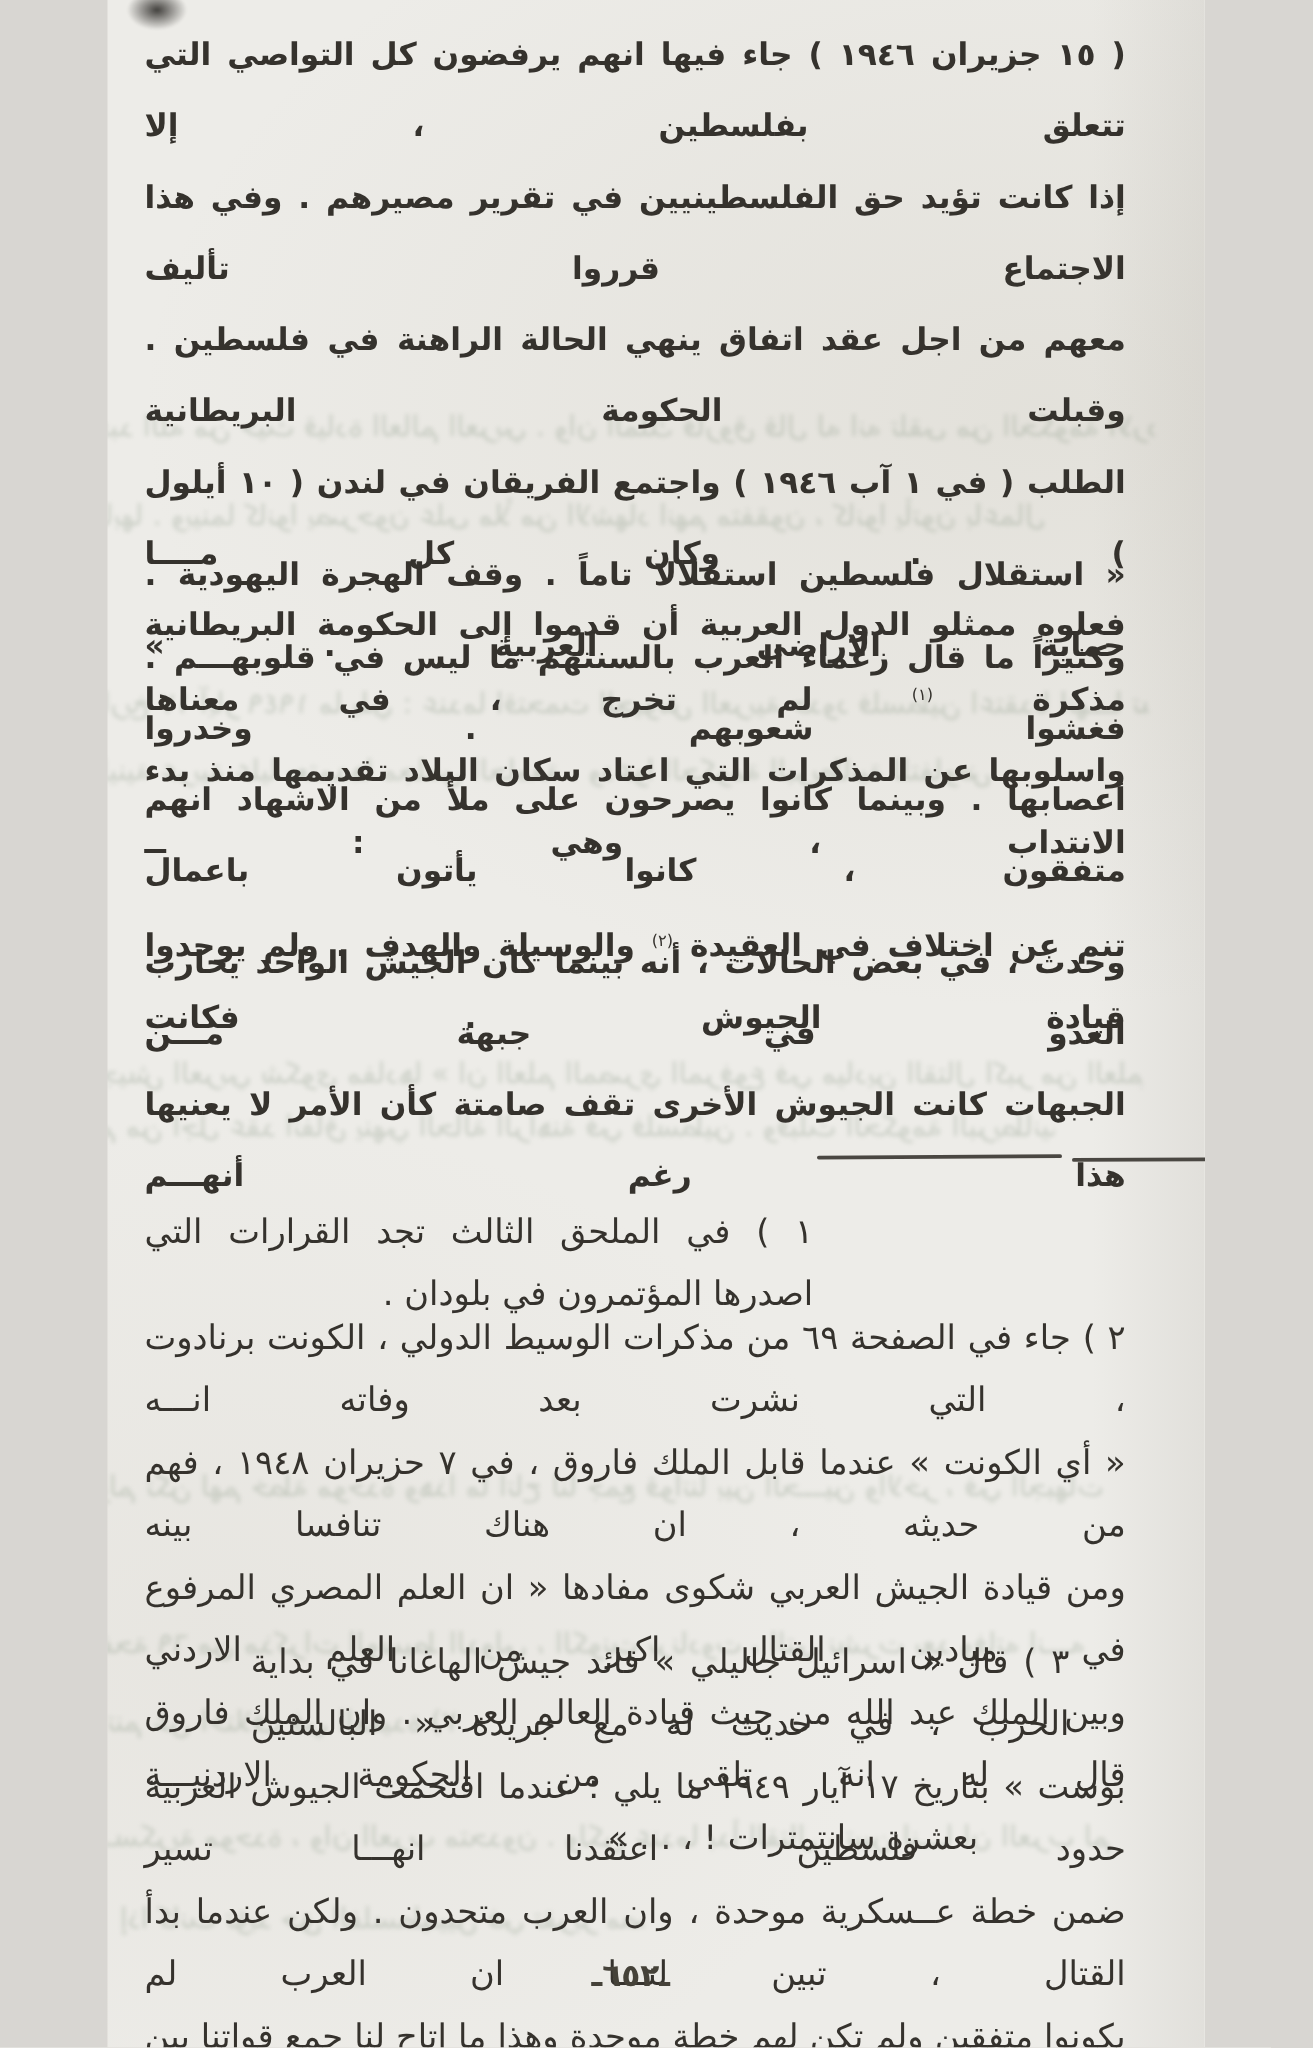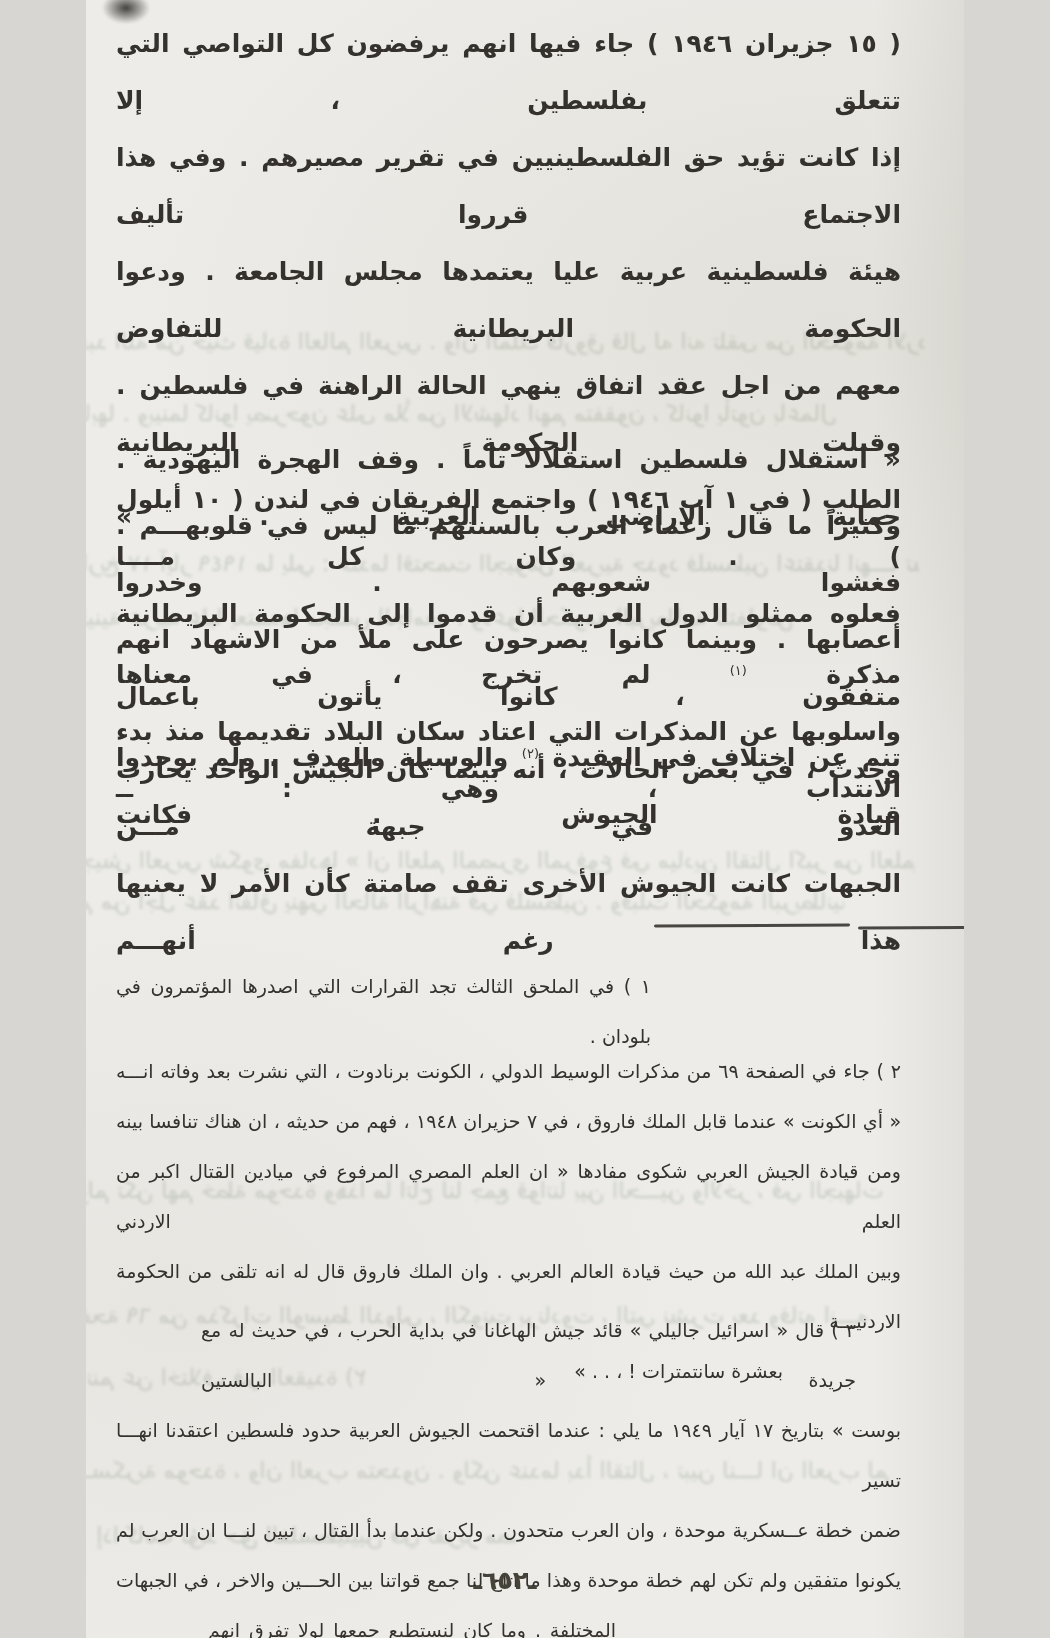--- a/index.html
+++ b/index.html
@@ -22,21 +22,21 @@
     text-align:justify;
     text-align-last:justify;
   }
   .main-line{
     font-size:25px;
     line-height:57px;
     font-weight:bold;
     letter-spacing:0;
   }
   .fn-line{
-    font-size:19px;
+    font-size:27px;
     line-height:50px;
     font-weight:normal;
   }
   .no-stretch{text-align-last:right;}
   sup.fnref{font-size:13px;vertical-align:8px;font-weight:normal;}
   .fn1-line{padding-right:250px;line-height:50px;}
   .fn2-last{padding-right:118px;}
   .fn3-first{padding-right:45px;padding-left:85px;}
   .fn3-last{padding-right:285px;padding-left:92px;}
   .rule{position:absolute;height:3px;background:#4a4742;border-radius:2px;}
@@ -88,21 +88,20 @@
   <div class="ghost" style="top:886px;right:120px;width:800px;">معهم من اجل عقد اتفاق ينهي الحالة الراهنة في فلسطين . وقبلت الحكومة البريطانية</div>
   <div class="ghost" style="top:1175px;right:35px;width:990px;">يكونوا متفقين ولم تكن لهم خطة موحدة وهذا ما اتاح لنا جمع قواتنا بين الحـــين والاخر ، في الجبهات</div>
   <div class="ghost" style="top:1300px;right:20px;width:1010px;">٢ ) جاء في الصفحة ٦٩ من مذكرات الوسيط الدولي ، الكونت برنادوت ، التي نشرت بعد وفاته انـــه</div>
   <div class="ghost" style="top:1362px;left:0;width:280px;">تنم عن اختلاف في العقيدة (٢) والوسيلة والهدف . ولم يوحدوا قيادة الجيوش . فكانت</div>
   <div class="ghost" style="top:1455px;right:30px;width:980px;">ضمن خطة عــسكرية موحدة ، وان العرب متحدون . ولكن عندما بدأ القتال ، تبين لنـــا ان العرب لم</div>
   <div class="ghost" style="top:1520px;left:10px;width:420px;">إذا كانت تؤيد حق الفلسطينيين في تقرير مصيرهم . وفي هذا الاجتماع قرروا تأليف</div>
 
   <div class="block" style="top:15px;">
     <div class="line main-line">( ١٥ جزيران ١٩٤٦ ) جاء فيها انهم يرفضون كل التواصي التي تتعلق بفلسطين ، إلا</div>
     <div class="line main-line">إذا كانت تؤيد حق الفلسطينيين في تقرير مصيرهم . وفي هذا الاجتماع قرروا تأليف</div>
-    <div class="line main-line">هيئة فلسطينية عربية عليا يعتمدها مجلس الجامعة . ودعوا الحكومة البريطانية للتفاوض</div>
     <div class="line main-line">معهم من اجل عقد اتفاق ينهي الحالة الراهنة في فلسطين . وقبلت الحكومة البريطانية</div>
     <div class="line main-line">الطلب ( في ١ آب ١٩٤٦ ) واجتمع الفريقان في لندن ( ١٠ أيلول ) . وكان كل مــــا</div>
     <div class="line main-line has-sup">فعلوه ممثلو الدول العربية أن قدموا إلى الحكومة البريطانية مذكرة <sup class="fnref">(١)</sup> لم تخرج ، في معناها</div>
     <div class="line main-line">واسلوبها عن المذكرات التي اعتاد سكان البلاد تقديمها منذ بدء الانتداب ، وهي : ــ</div>
   </div>
 
   <div class="block" style="top:431px;">
     <div class="line main-line">« استقلال فلسطين استقلالا تاماً . وقف الهجرة اليهودية . حماية الاراضي العربية . »</div>
   </div>
 

